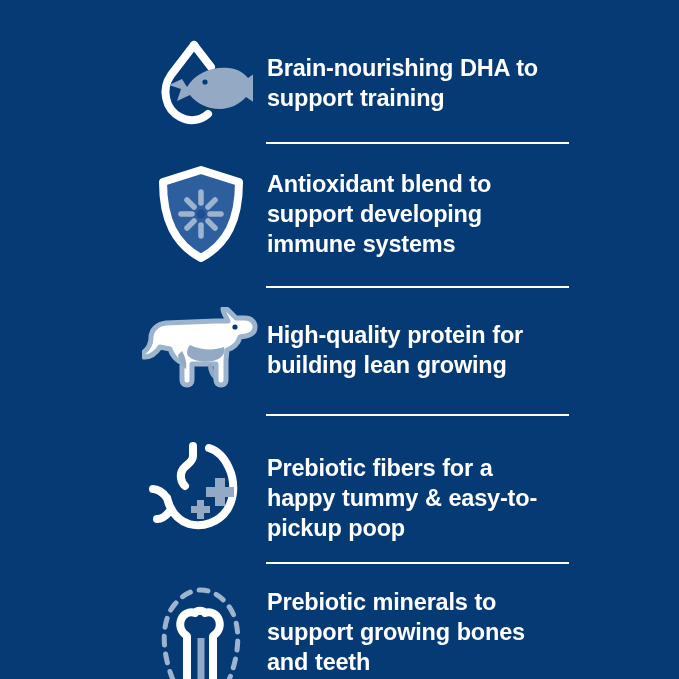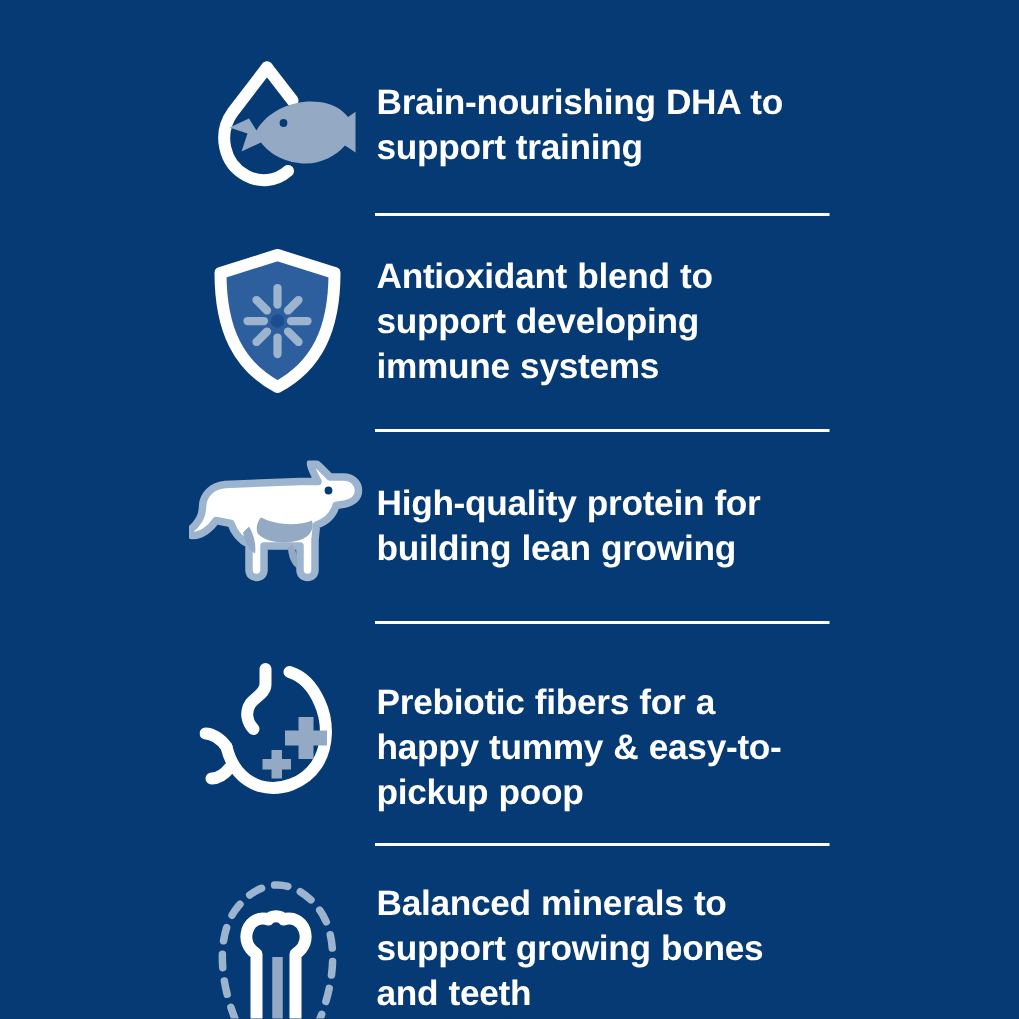--- a/index.html
+++ b/index.html
@@ -22,21 +22,21 @@
   }
   .feature-list {
     position: absolute;
     left: 0;
     top: 0;
     width: 679px;
     height: 679px;
     display: flex;
     flex-direction: column;
     justify-content: flex-start;
-    padding: 24px 0 0 0;
+    padding: 24px 0 0 16px;
     box-sizing: border-box;
   }
   .feature-row {
     display: flex;
     flex-direction: row;
     align-items: flex-start;
     width: 679px;
     box-sizing: border-box;
   }
   .icon-cell {
@@ -206,18 +206,18 @@
           <svg width="96" height="104" viewBox="0 0 96 104">
             <path d="M20 100 C8 70 8 40 22 24 C30 14 40 10 48 10 C56 10 66 14 74 24
                      C88 40 88 70 76 100" fill="none" stroke="#9db4cf" stroke-width="5" stroke-linecap="round" stroke-dasharray="9 9"></path>
             <path d="M34 100 L34 56 c-6 -4 -8 -10 -6 -16 c2 -6 8 -9 14 -7 c2 -3 8 -3 10 0
                      c6 -2 12 1 14 7 c2 6 0 12 -6 16 l0 44" fill="none" stroke="#ffffff" stroke-width="8" stroke-linecap="round" stroke-linejoin="round"></path>
             <line x1="48" y1="58" x2="48" y2="100" stroke="#93a9c4" stroke-width="7"></line>
           </svg>
         </span>
       </div>
       <div class="text-cell">
-        <p class="feature-text">Balanced minerals to support growing bones and teeth</p>
+        <p class="feature-text">Prebiotic minerals to support growing bones and teeth</p>
       </div>
     </div>
 
   </div>
 </div>
 
 </body></html>

